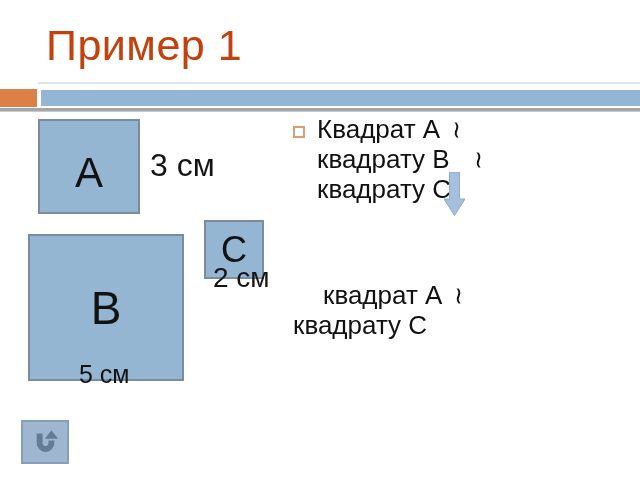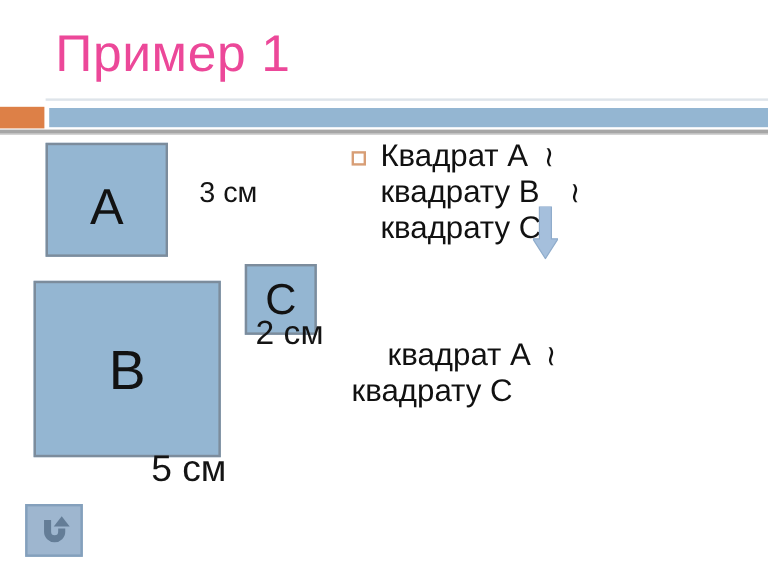--- a/index.html
+++ b/index.html
@@ -9,21 +9,21 @@
     font-family:"Liberation Sans", sans-serif;
     overflow:hidden;
     position:relative;
   }
   .slide{position:relative;width:640px;height:480px;background:#fff;overflow:hidden;}
 
   
   .title{
     position:absolute;left:46px;top:22px;
     font-size:43px;line-height:1.1;
-    color:#ec4899;letter-spacing:0.5px;
+    color:#c2410c;letter-spacing:0.5px;
     white-space:nowrap;
   }
 
   
   .hdr-lightline{position:absolute;left:38px;top:82px;width:602px;height:2px;background:#DEE4EA;}
   .hdr-orange{position:absolute;left:0;top:89px;width:37px;height:18px;background:#DD8047;}
   .hdr-blue{position:absolute;left:41px;top:90px;width:599px;height:16px;background:#94B6D2;}
   .hdr-gray{position:absolute;left:0;top:108px;width:640px;height:3px;background:#A6A6A6;border-bottom:1px solid #C9C9C9;}
 
   
@@ -31,23 +31,23 @@
     position:absolute;background:#94B6D2;border:2px solid #7C8C9C;
     box-sizing:border-box;display:flex;align-items:center;justify-content:center;
     color:#121212;
   }
   .sq-a{left:38px;top:119px;width:102px;height:95px;font-size:42px;}
   .sq-a .letter{transform:translateY(6px);}
   .sq-b{left:28px;top:234px;width:156px;height:147px;font-size:46px;}
   .sq-c{left:204px;top:220px;width:60px;height:59px;font-size:36px;}
 
   .dim{position:absolute;color:#141414;white-space:nowrap;}
-  .dim-a{left:166px;top:147px;font-size:24px;}
+  .dim-a{left:150px;top:147px;font-size:32px;}
   .dim-c{left:213px;top:262px;font-size:28px;}
-  .dim-b{left:79px;top:373px;font-size:31px;margin-left:47px;}
+  .dim-b{left:79px;top:360px;font-size:25px;}
 
   
   .bullet-sq{
     position:absolute;left:293px;top:126px;width:8px;height:8px;
     border:2px solid #D89E76;background:transparent;box-sizing:content-box;
   }
   .stmt{
     position:absolute;left:317px;top:114px;width:230px;
     font-size:26px;line-height:30px;color:#111;
   }

